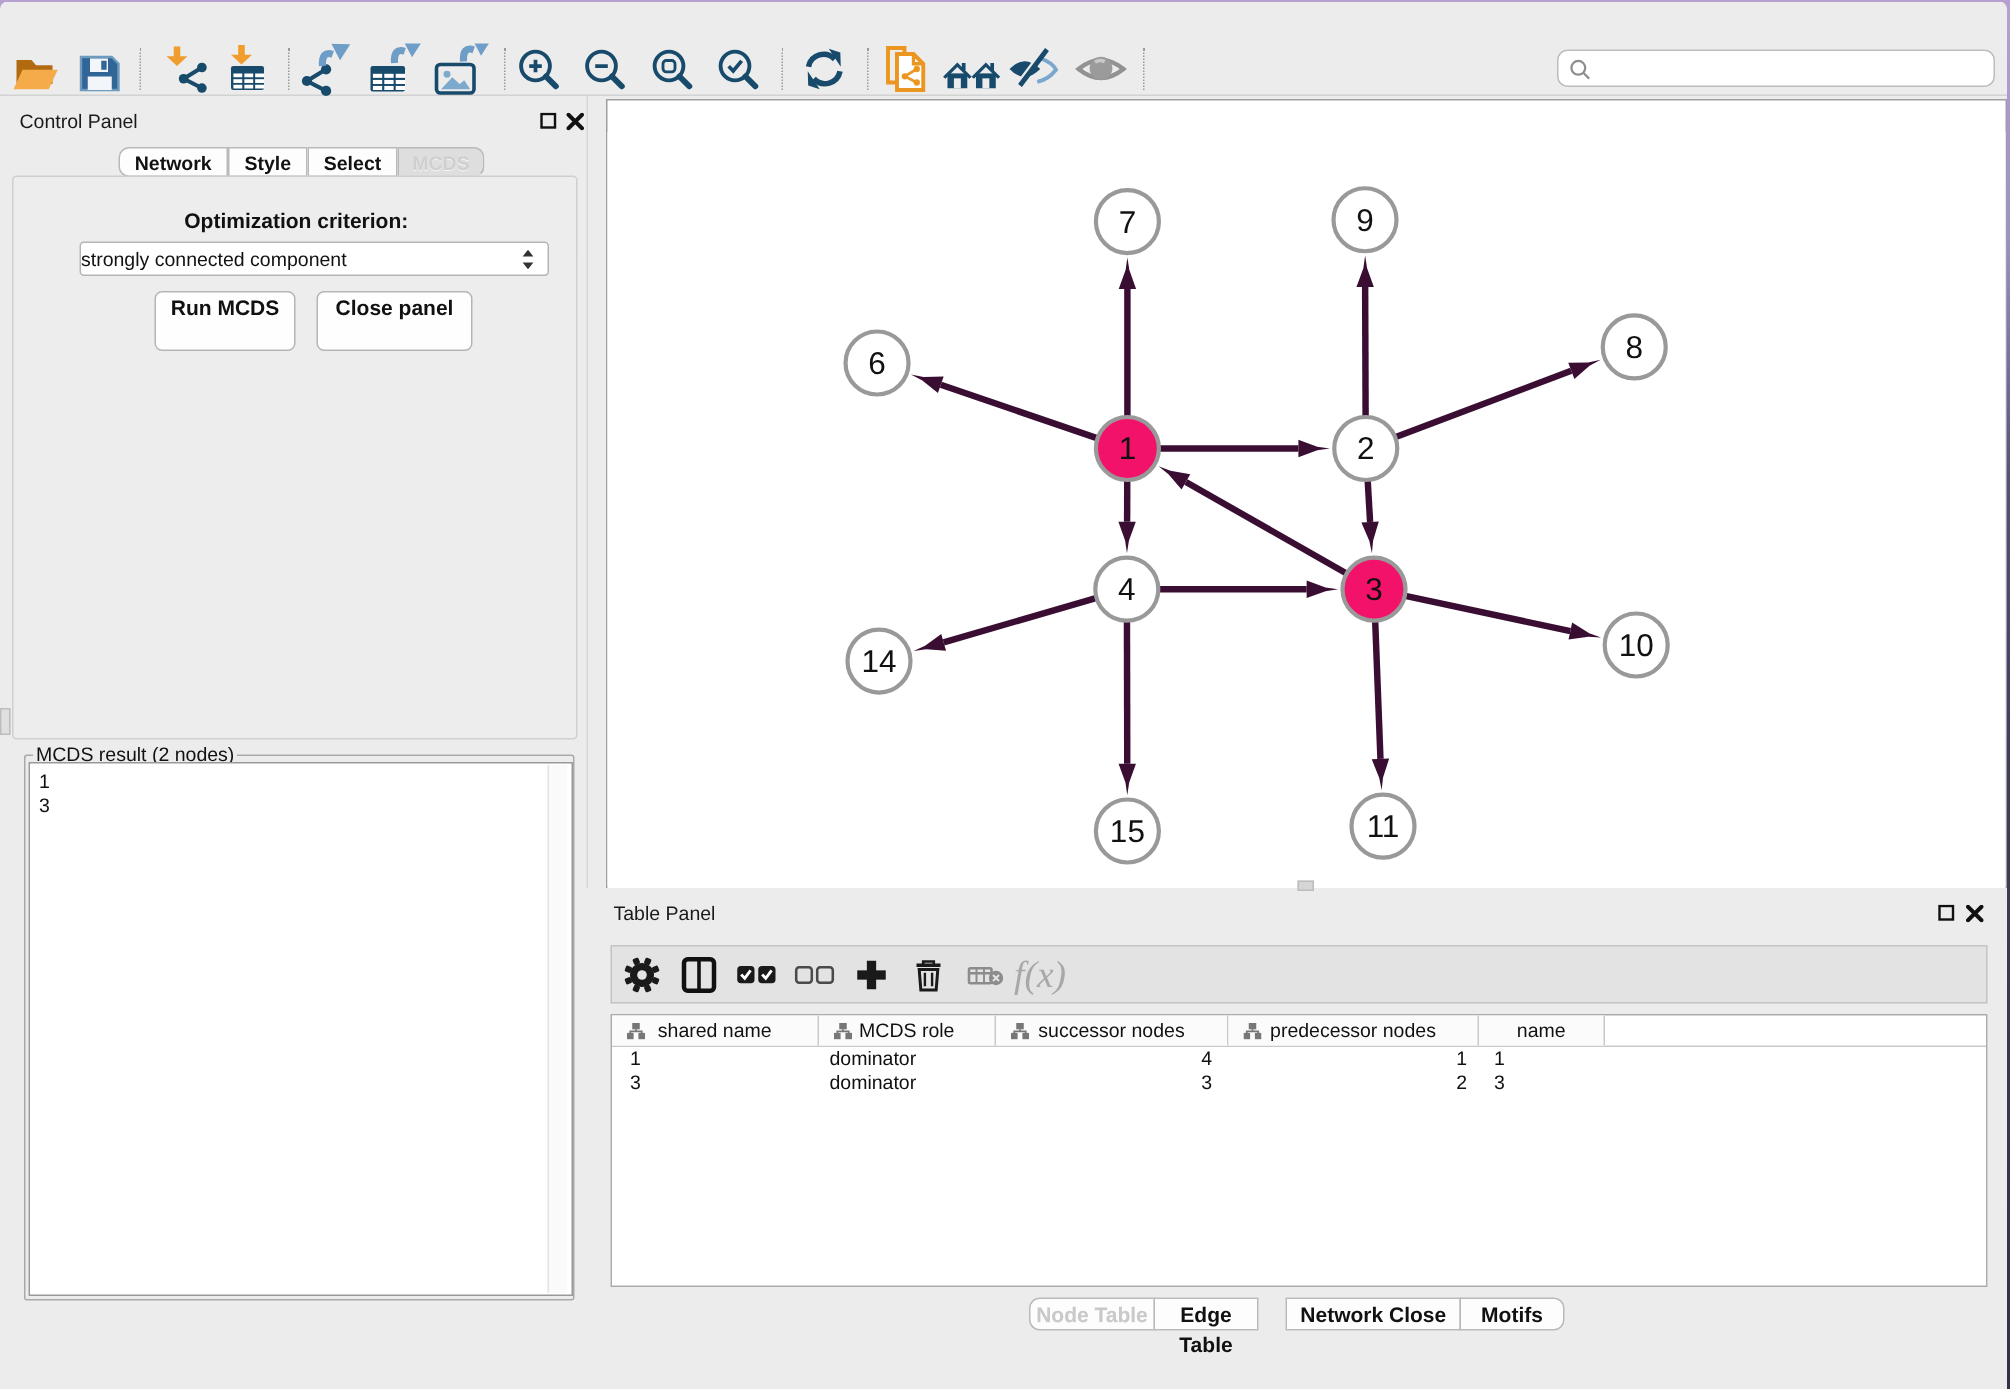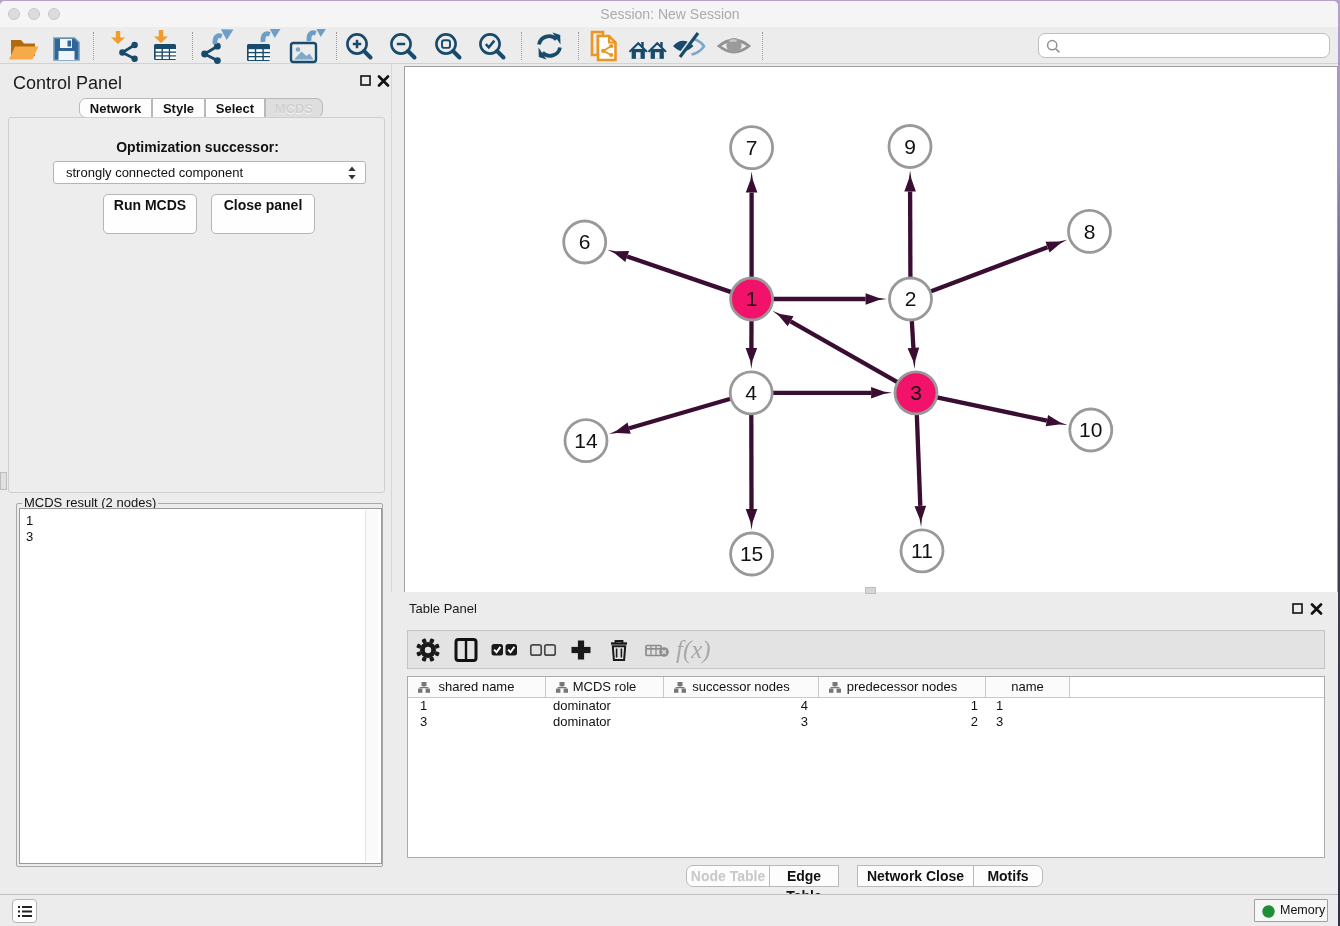--- a/index.html
+++ b/index.html
@@ -18,33 +18,33 @@
   #toolbar { position:absolute; left:0; top:26px; width:1340px; height:37px;
              background:#ececec; border-bottom:1px solid #d2d2d2; }
   .sep { position:absolute; top:5px; height:28px; width:0;
          border-left:1px dotted #9a9a9a; }
   .ticon { position:absolute; top:3px; }
   #search { position:absolute; left:1038px; top:6px; width:292px; height:25px;
             background:#fff; border:1px solid #bdbdbd; border-radius:7px; }
   
   #leftpanel { position:absolute; left:0; top:63px; width:392px; height:830px;
                background:#ececec; border-right:1px solid #d7d7d7; }
-  #cp-title { position:absolute; left:13px; top:9px; font-size:18px; color:#1a1a1a; }
+  #cp-title { position:absolute; left:13px; top:9px; font-size:13px; color:#1a1a1a; }
   
   .tab { position:absolute; top:34px; height:20px; font-size:13px; font-weight:bold; color:#111;
          background:#fdfdfd; border:1px solid #b9b9b9; text-align:center;
          line-height:19px; }
   
   #cp-content { position:absolute; left:8px; top:53px; width:377px; height:376px;
                 background:#ededed; border:1px solid #cfcfcf; border-radius:3px; }
   #optlabel { position:absolute; left:0; top:21px; width:377px; text-align:center;
               font-size:14px; font-weight:bold; color:#111; }
   #dropdown { position:absolute; left:44px; top:43px; width:313px; height:23px;
               background:#fff; border:1px solid #b5b5b5; border-radius:3px;
-              font-size:13px; color:#111; line-height:21px; padding-left:12px; }
+              font-size:13px; color:#111; line-height:21px; }
   .btn { position:absolute; top:76px; height:40px; background:#fefefe;
          border:1px solid #b5b5b5; border-radius:5px; font-size:14px; font-weight:bold; color:#111;
          text-align:center; line-height:20px; }
   
   #mcdsbox { position:absolute; left:16px; top:439px; width:367px; height:364px;
              border:1px solid #a9a9a9; border-radius:2px;padding-left:14px; }
   #mcdslegend { position:absolute; left:5px; top:-9px; background:#ececec;
                 padding:0 2px; font-size:13px; color:#111; }
   #mcdstext { position:absolute; left:2px; top:4px; width:363px; height:356px;
               background:#fff; border:1px solid #999; font-size:13px; color:#111;
@@ -82,26 +82,20 @@
   #listbtn { position:absolute; left:12px; top:4px; width:25px; height:24px;
              background:#fcfcfc; border:1px solid #b5b5b5; border-radius:4px; }
   #membtn { position:absolute; left:1254px; top:4px; width:74px; height:23px;
             background:#f7f7f7; border:1px solid #9f9f9f; border-radius:1px;
             font-size:12.5px; color:#111; line-height:21px;
             padding-left:25px; }
 </style>
 </head>
 <body>
 <div id="win">
-  <div id="titlebar">
-    <div class="tl" style="left:8px;"></div>
-    <div class="tl" style="left:28px;"></div>
-    <div class="tl" style="left:48px;"></div>
-    <div id="title">Session: New Session</div>
-  </div>
   <div id="toolbar">
     <div class="sep" style="left:93px;"></div>
     <div class="sep" style="left:192px;"></div>
     <div class="sep" style="left:336px;"></div>
     <div class="sep" style="left:521px;"></div>
     <div class="sep" style="left:578px;"></div>
     <div class="sep" style="left:762px;"></div>
     <svg class="ticon" style="left:3px; top:2px;" width="38" height="36" viewBox="0 0 38 36">
 <path d="M8 11 L18 11 L21 14.5 L32 14.5 L32 27 L8 27 Z" fill="#b26a10"></path>
 <path d="M12 17.5 L35.5 17.5 L29.5 30.5 L6 30.5 Z" fill="#f5ab49"></path>
@@ -235,21 +229,21 @@
         <rect x="1" y="1" width="9" height="9" fill="none" stroke="#111" stroke-width="1.6"></rect>
       </svg>
     <svg style="position:absolute; left:377px; top:11px;" width="13" height="12">
         <path d="M2 1.5 L11 10.5 M11 1.5 L2 10.5" stroke="#111" stroke-width="2.6" fill="none" stroke-linecap="round"></path>
       </svg>
     <div class="tab" style="left:79px; width:73px; border-radius:7px 0 0 7px;">Network</div>
     <div class="tab" style="left:152px; width:53px;">Style</div>
     <div class="tab" style="left:205px; width:60px;">Select</div>
     <div class="tab" style="left:265px; width:58px; background:#dedede; color:#cfcfcf; border-bottom-color:#dedede; border-radius:0 7px 7px 0; text-shadow:0 1px 0 #f4f4f4;">MCDS</div>
     <div id="cp-content">
-      <div id="optlabel">Optimization successor:</div>
+      <div id="optlabel">Optimization criterion:</div>
       <div id="dropdown">strongly connected component<svg style="position:absolute; right:8px; top:3px;" width="10" height="16">
             <path d="M5 1.5 L8.6 6 L1.4 6 Z" fill="#333"></path>
             <path d="M5 14.5 L8.6 10 L1.4 10 Z" fill="#333"></path>
           </svg></div>
       <div class="btn" style="left:94px; width:94px;">Run MCDS</div>
       <div class="btn" style="left:202px; width:104px;">Close panel</div>
     </div>
     <div id="mcdsbox">
       <div id="mcdslegend">MCDS result (2 nodes)</div>
       <div id="mcdstext">1<br>3<div id="mcdsscroll"></div></div>
@@ -398,30 +392,13 @@
       <div class="cell" style="left:588px; top:37px;">3</div>
     </div>
     <div class="btab" style="left:301px; width:84px; color:#c9c9c9; border-radius:7px 0 0 7px; text-shadow:0 1px 0 #f4f4f4;">Node Table</div>
     <div class="btab" style="left:384px; width:70px;">Edge Table</div>
     <div class="btab" style="left:472px; width:117px;">Network Close</div>
     <div class="btab" style="left:588px; width:70px; border-radius:0 7px 7px 0;">Motifs</div>
   </div>
 
   <div style="position:absolute; left:0; top:471px; width:7px; height:18px; background:#e0e0e0; border:1px solid #bdbdbd;"></div>
   <div style="position:absolute; left:865px; top:586px; width:11px; height:7px; background:#d6d6d6; border:1px solid #bdbdbd;"></div>
-  <div id="statusbar">
-    <div id="listbtn">
-        <svg style="position:absolute; left:5px; top:5px;" width="14" height="13">
-          <g fill="#222">
-            <rect x="0" y="1" width="2" height="2"></rect>
-            <rect x="4" y="1" width="10" height="2"></rect>
-            <rect x="0" y="5.5" width="2" height="2"></rect>
-            <rect x="4" y="5.5" width="10" height="2"></rect>
-            <rect x="0" y="10" width="2" height="2"></rect>
-            <rect x="4" y="10" width="10" height="2"></rect>
-          </g>
-        </svg>
-      </div>
-    <div id="membtn"><svg style="position:absolute; left:7px; top:5px;" width="13" height="13">
-          <circle cx="6.5" cy="6.5" r="6.2" fill="#1d8f35"></circle>
-        </svg>Memory</div>
-  </div>
 </div>
 
 </body></html>

